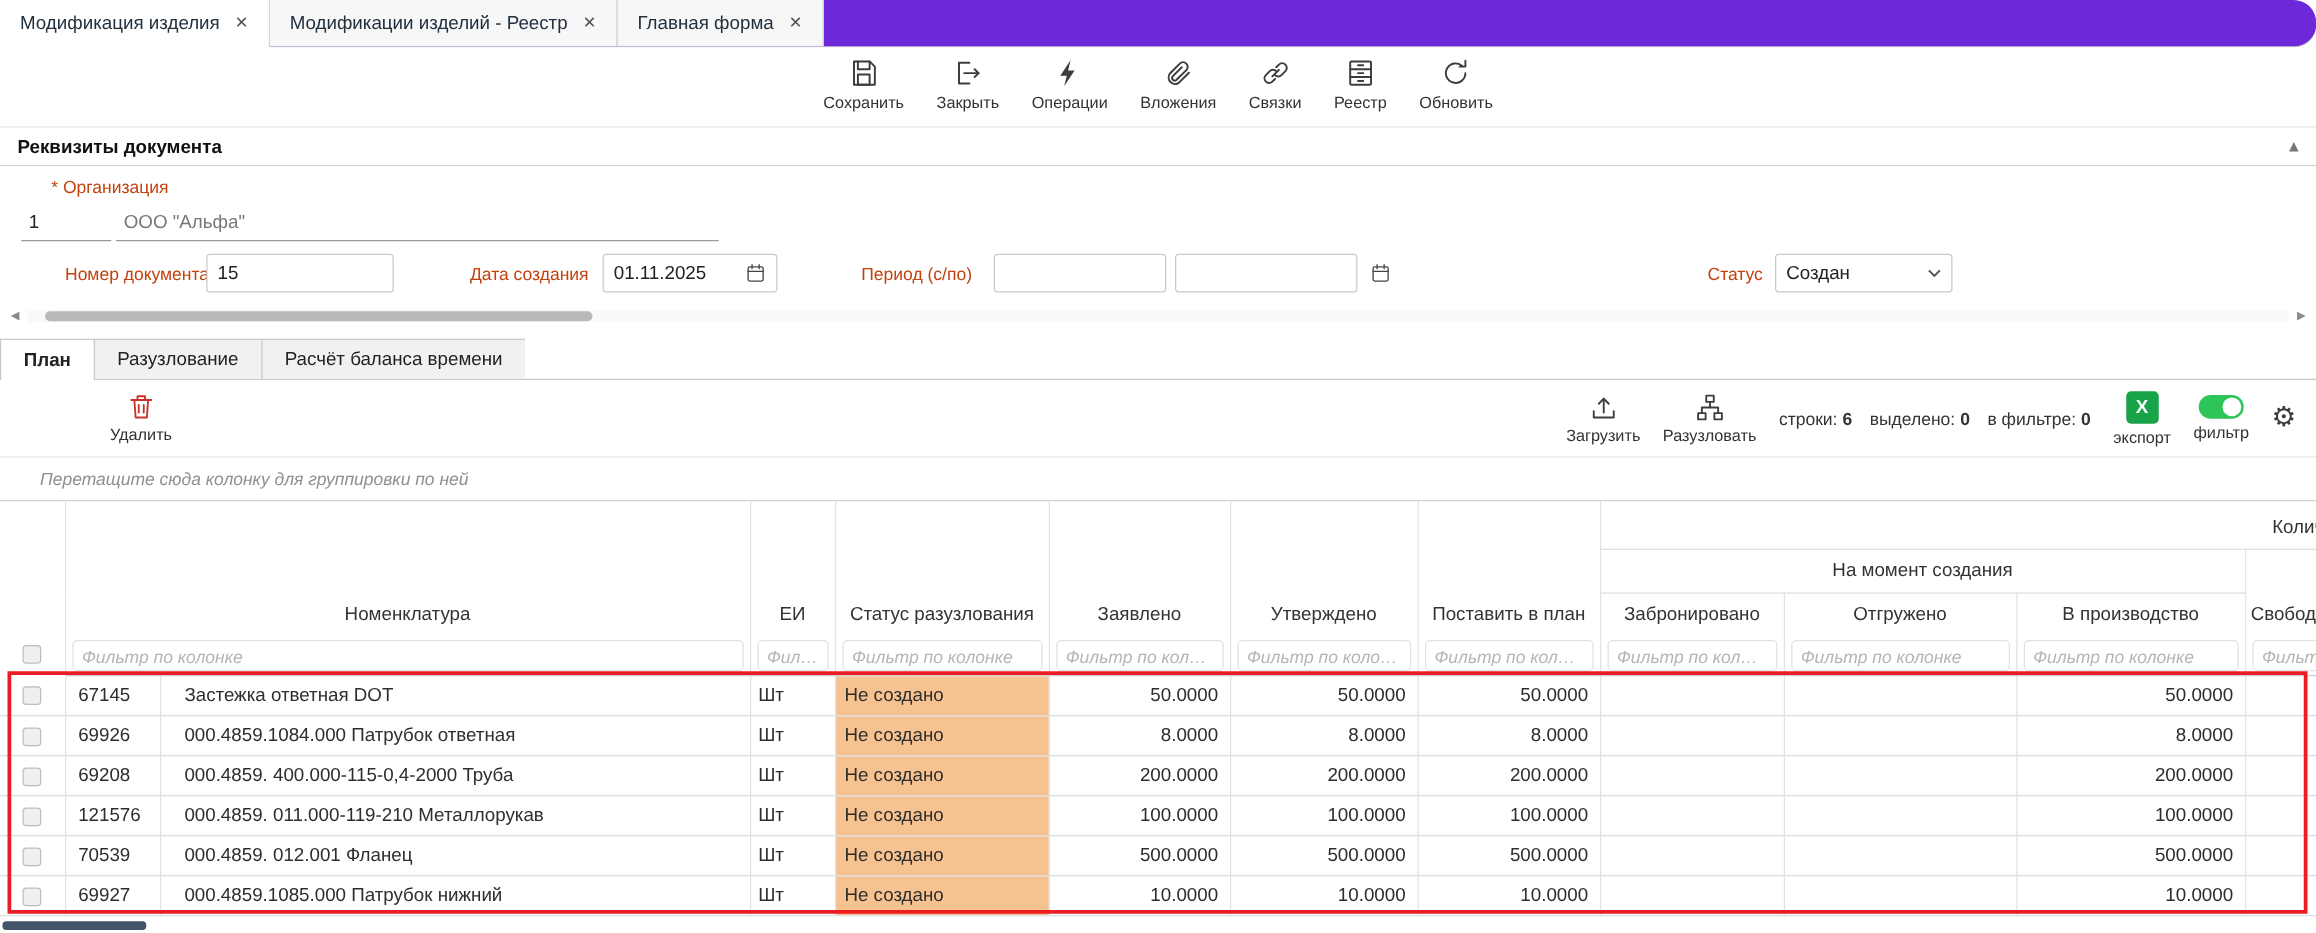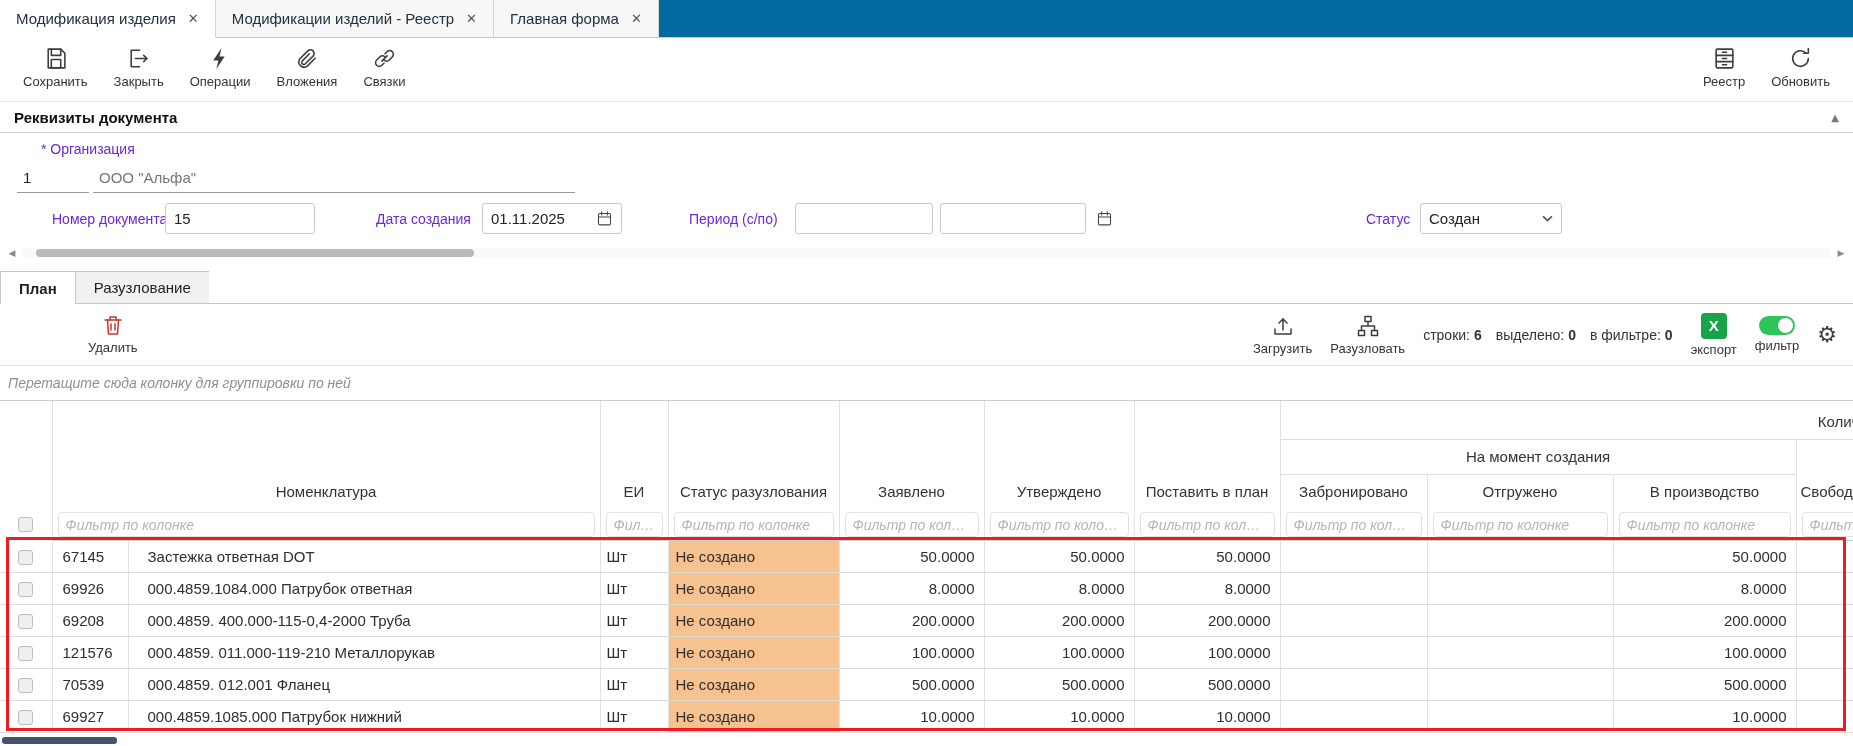--- a/index.html
+++ b/index.html
@@ -1,39 +1,39 @@
 <!DOCTYPE html>
 <html><head>
 <meta charset="utf-8">
 <style>
   *{box-sizing:border-box;margin:0;padding:0;}
   html,body{width:1853px;height:746px;overflow:hidden;}
   body{font-family:"Liberation Sans",sans-serif;background:#fff;color:#222;position:relative;}
 
   
-  .tabbar{height:38px;background:#0369a1;border-bottom:1px solid #c8c8c8;display:flex;align-items:stretch;}
+  .tabbar{height:38px;background:#6d28d9;border-bottom:1px solid #c8c8c8;display:flex;align-items:stretch;border-radius:18px;}
   .wtab{display:flex;align-items:center;gap:12px;padding:0 16px;font-size:15px;color:#22313f;background:#f7f7f7;border-right:1px solid #d5d5d5;cursor:pointer;}
   .wtab.active{background:#fff;margin-bottom:-1px;border-bottom:1px solid #fff;}
   .tab-close{font-size:13px;color:#555;font-family:"DejaVu Sans",sans-serif;}
 
   
-  .toolbar{height:64px;border-bottom:1px solid #e6e6e6;display:flex;justify-content:space-between;align-items:flex-start;padding:6px 10px 0;}
+  .toolbar{height:64px;border-bottom:1px solid #e6e6e6;display:flex;justify-content:center;align-items:flex-start;padding:6px 10px 0;}
   .tbgroup{display:flex;}
   .tbtn{display:flex;flex-direction:column;align-items:center;gap:3px;padding:2px 13px;font-size:13px;color:#333;cursor:pointer;}
   .tbtn svg{width:25px;height:25px;stroke:#3d3d3d;fill:none;stroke-width:1.5;stroke-linecap:round;stroke-linejoin:round;}
   .tbtn svg.filled{fill:#3d3d3d;stroke:none;}
 
   
   .sechdr{height:31px;border-bottom:1px solid #cfcfcf;display:flex;align-items:center;padding:0 14px;}
   .sechdr .title{font-weight:bold;font-size:15px;color:#101010;}
   .sechdr .up{margin-left:auto;font-size:10px;color:#777;font-family:"DejaVu Sans",sans-serif;cursor:pointer;}
 
   
   .form{position:relative;height:108px;background:#fff;}
-  .flabel{position:absolute;font-size:14px;color:#6d28d9;white-space:nowrap;}
+  .flabel{position:absolute;font-size:14px;color:#c2410c;white-space:nowrap;}
   .u-input{position:absolute;height:30px;border-bottom:1px solid #9a9a9a;font-size:15px;display:flex;align-items:center;padding:0 6px;cursor:text;}
   .box-input{position:absolute;height:31px;border:1px solid #c9c9c9;border-radius:3px;display:flex;align-items:center;gap:4px;padding:0 8px;font-size:15px;background:#fff;}
   .box-input input{border:none;outline:none;flex:1;min-width:0;font:inherit;color:#222;background:transparent;}
   .box-input svg, .cal-solo svg{width:17px;height:17px;stroke:#444;fill:none;stroke-width:1.5;stroke-linecap:round;}
   .cal-solo{position:absolute;cursor:pointer;}
   .select-box{position:absolute;height:31px;border:1px solid #c9c9c9;border-radius:3px;display:flex;align-items:center;justify-content:space-between;padding:0 8px;font-size:15px;background:#fff;cursor:pointer;}
   .select-box svg{width:11px;height:7px;stroke:#555;fill:none;stroke-width:1.5;}
 
   
   .hscroll{height:24px;display:flex;align-items:center;padding:0 6px;gap:4px;margin-bottom:6px;}
@@ -56,21 +56,21 @@
   .gtb-left{position:absolute;left:88px;top:9px;}
   .gtb-right{position:absolute;right:16px;top:0;height:100%;display:flex;align-items:center;gap:18px;}
   .stats{display:flex;gap:14px;font-size:14px;color:#333;align-items:center;}
   .stat b{margin-left:4px;}
   .xls{width:26px;height:26px;background:#18a348;border-radius:4px;color:#fff;font-weight:bold;display:flex;align-items:center;justify-content:center;font-size:15px;}
   .toggle{width:36px;height:19px;border-radius:10px;background:#2ec558;position:relative;cursor:pointer;}
   .toggle .knob{position:absolute;right:2px;top:2px;width:15px;height:15px;border-radius:50%;background:#fff;}
   .gear{font-size:22px;color:#3d3d3d;font-family:"DejaVu Sans",sans-serif;cursor:pointer;line-height:1;}
 
   
-  .grouphint{height:36px;display:flex;align-items:center;padding-left:8px;font-style:italic;color:#8f8f8f;font-size:14px;border-top:1px solid #e3e3e3;border-bottom:1px solid #ccc;}
+  .grouphint{height:36px;display:flex;align-items:center;padding-left:32px;font-style:italic;color:#8f8f8f;font-size:14px;border-top:1px solid #e3e3e3;border-bottom:1px solid #ccc;}
 
   
   .gridwrap{height:331px;overflow:hidden;position:relative;}
   table.grid{border-collapse:collapse;table-layout:fixed;width:1920px;}
   .grid th,.grid td{padding:0;border-right:1px solid #e2e2e2;overflow:hidden;white-space:nowrap;}
   .grid thead tr.hA{height:38px;}
   .grid thead tr.hB{height:35px;}
   .grid thead tr.hC{height:35px;}
   .grid thead tr.frow{height:31px;}
   .grid thead th{font-weight:normal;font-size:15px;color:#333;vertical-align:bottom;text-align:center;padding-bottom:9px;background:#fff;cursor:pointer;}
@@ -227,20 +227,21 @@
   <span class="hs-arrow">◀</span>
   <div class="hs-track">
       <div class="hs-thumb"></div>
     </div>
   <span class="hs-arrow">▶</span>
 </div>
 
 <div class="viewtabs">
   <div class="vtab active">План</div>
   <div class="vtab">Разузлование</div>
+  <div class="vtab">Расчёт баланса времени</div>
   <div class="vtab-rest"></div>
 </div>
 
 <div class="gtoolbar">
   <div class="gtb-left">
     <div class="icon-btn danger">
       <svg viewBox="0 0 24 24">
           <path d="M4 7h16"></path>
           <path d="M9 7V4h6v3"></path>
           <path d="M6.5 7l1 14h9l1-14"></path>

